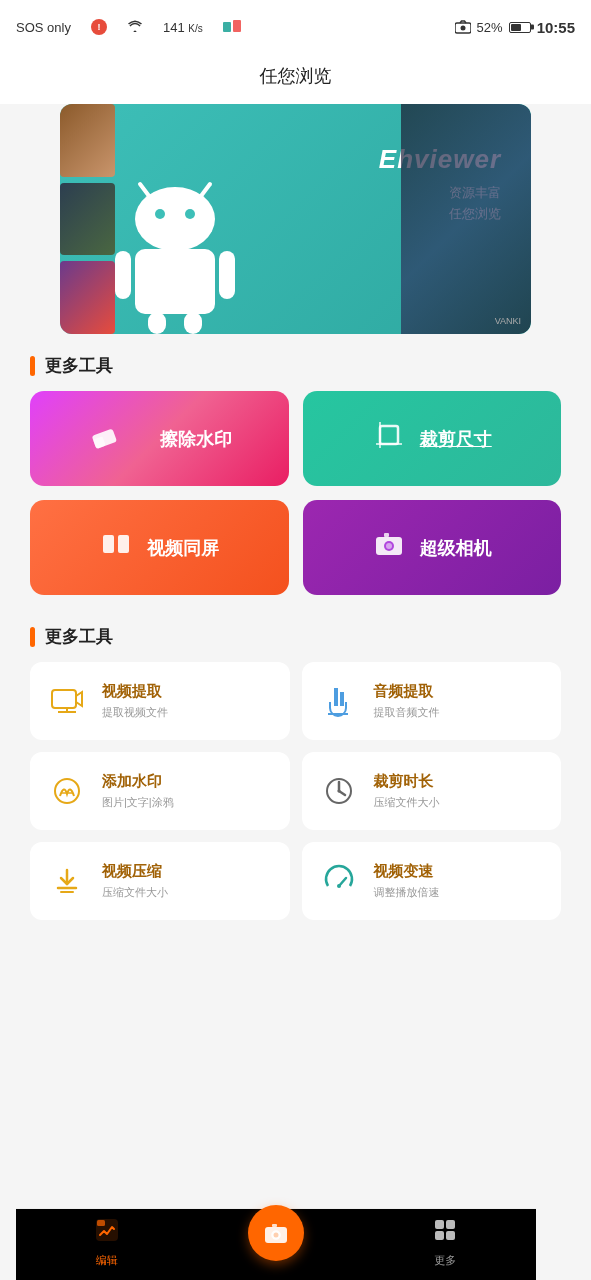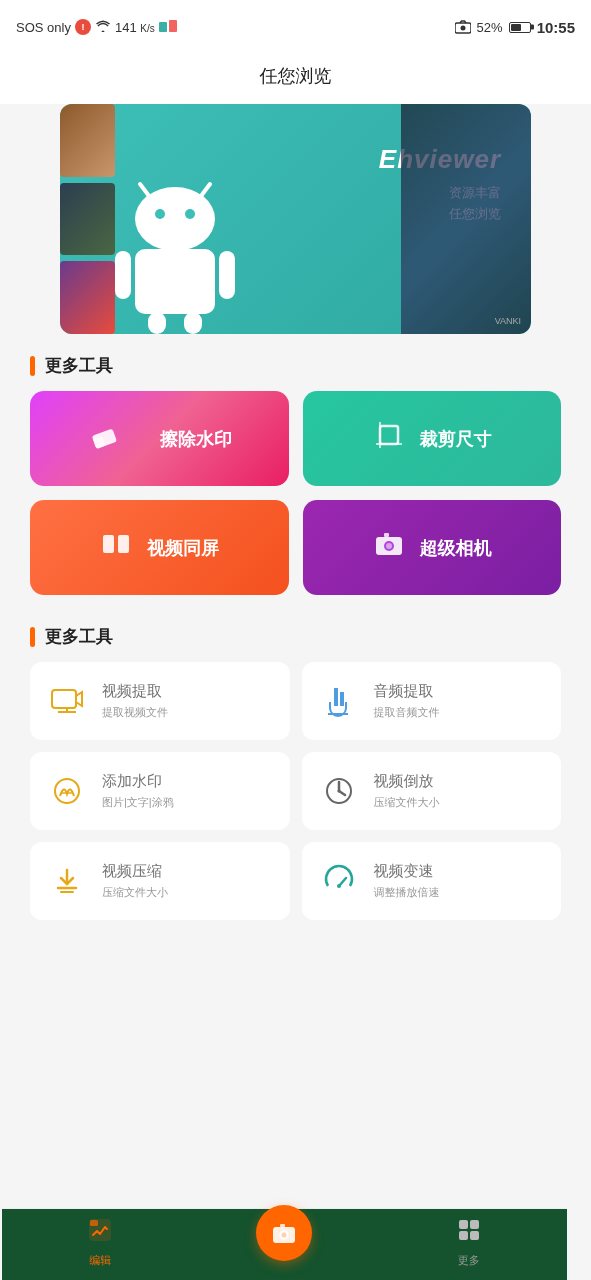--- a/index.html
+++ b/index.html
@@ -20,21 +20,21 @@
       justify-content: space-between;
       align-items: center;
       padding: 10px 16px 6px;
       font-size: 13px;
       color: #333;
       height: 50px;
     }
     .status-left {
       display: flex;
       align-items: center;
-      gap: 4px;
+      gap: 20px;
       font-size: 13px;
       font-weight: 500;
     }
     .status-right {
       display: flex;
       align-items: center;
       gap: 6px;
       font-size: 13px;
       font-weight: 500;
     }
@@ -167,21 +167,21 @@
       justify-content: center;
       gap: 14px;
       color: #fff;
       font-size: 18px;
       font-weight: 600;
       cursor: pointer;
       border: none;
       outline: none;
     }
     .tool-watermark { background: linear-gradient(135deg, #e040fb, #f06292, #e91e63); gap: 40px; }
-    .tool-crop { background: linear-gradient(135deg, #26c6a0, #2db89b); }
+    .tool-crop { background: linear-gradient(135deg, #26c6a0, #2db89b); text-decoration: underline; }
     .tool-splitscreen { background: linear-gradient(135deg, #ff7043, #f4511e); }
     .tool-camera { background: linear-gradient(135deg, #9c27b0, #7b1fa2); }
 
     .hot-tool-icon {
       font-size: 30px;
     }
 
     
     .more-tools-grid {
       display: grid;
@@ -202,36 +202,36 @@
       width: 42px;
       height: 42px;
       display: flex;
       align-items: center;
       justify-content: center;
       font-size: 24px;
     }
     .more-tool-info {}
     .more-tool-name {
       font-size: 15px;
-      font-weight: 400;
-      color: #737373;
+      font-weight: 700;
+      color: #a16207;
       margin-bottom: 4px;
     }
     .more-tool-desc {
       font-size: 11px;
       color: #999;
     }
 
     
     .bottom-nav {
       position: fixed;
       bottom: 0;
-      left: 2px;
-      width: 565px;
-      background: #14532d;
+      left: 16px;
+      width: 520px;
+      background: #000000;
       display: flex;
       align-items: center;
       justify-content: space-around;
       padding: 8px 0 12px;
       border-top: 1px solid #eee;
       z-index: 100;
     }
     .nav-item {
       display: flex;
       flex-direction: column;
@@ -480,21 +480,21 @@
     <div class="more-tool-card">
       <div class="more-tool-icon icon-trim">
         <svg width="38" height="38" viewBox="0 0 38 38" fill="none">
           <circle cx="19" cy="19" r="12" fill="none" stroke="#666" stroke-width="2"></circle>
           <line x1="19" y1="10" x2="19" y2="19" stroke="#666" stroke-width="2.5" stroke-linecap="round"></line>
           <line x1="19" y1="19" x2="25" y2="23" stroke="#666" stroke-width="2.5" stroke-linecap="round"></line>
           <circle cx="19" cy="19" r="1.5" fill="#666"></circle>
         </svg>
       </div>
       <div class="more-tool-info">
-        <div class="more-tool-name">视频倒放</div>
+        <div class="more-tool-name">裁剪时长</div>
         <div class="more-tool-desc">压缩文件大小</div>
       </div>
     </div>
 
     <div class="more-tool-card">
       <div class="more-tool-icon icon-compress">
         <svg width="38" height="38" viewBox="0 0 38 38" fill="none">
           <line x1="19" y1="8" x2="19" y2="22" stroke="#e6a817" stroke-width="2.5" stroke-linecap="round"></line>
           <polyline points="13,16 19,22 25,16" fill="none" stroke="#e6a817" stroke-width="2.5" stroke-linecap="round" stroke-linejoin="round"></polyline>
           <line x1="10" y1="26" x2="28" y2="26" stroke="#e6a817" stroke-width="2.5" stroke-linecap="round"></line>

